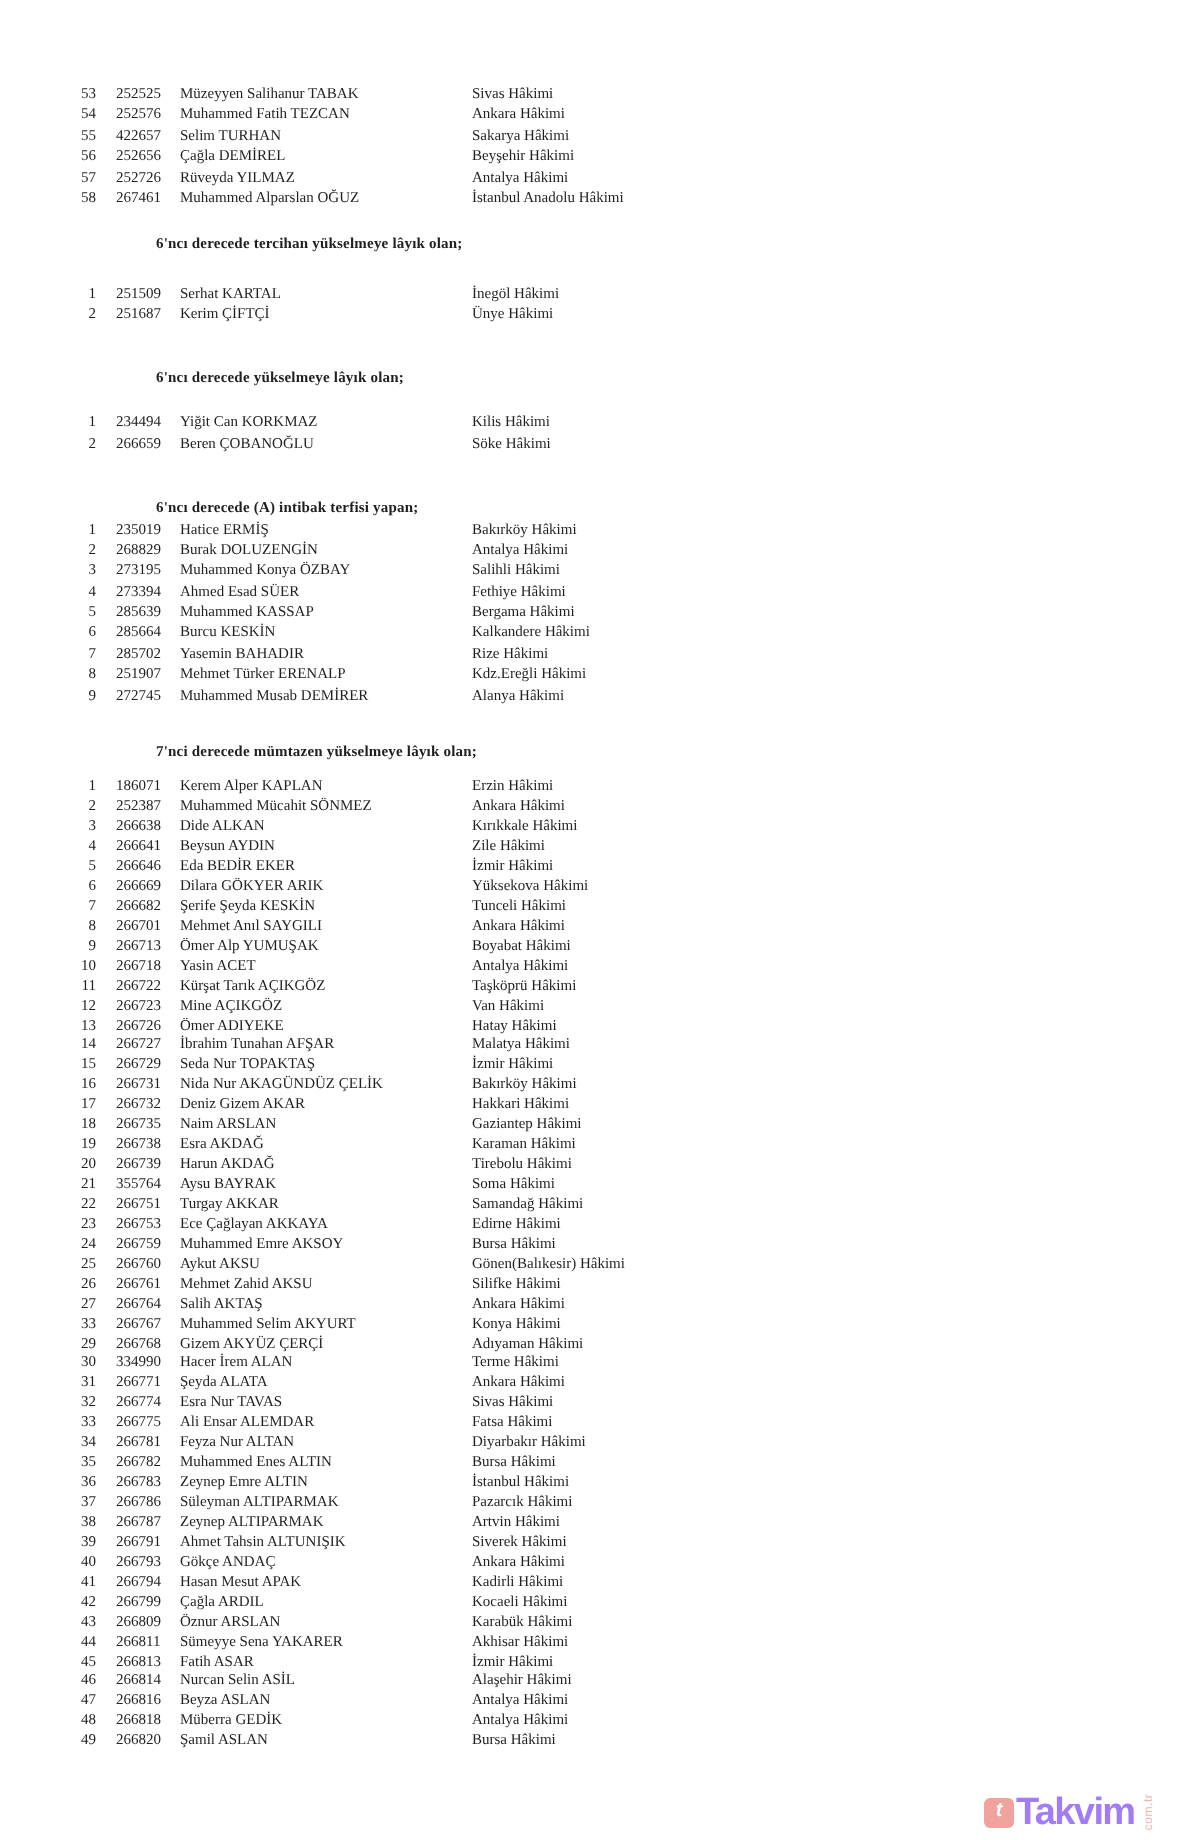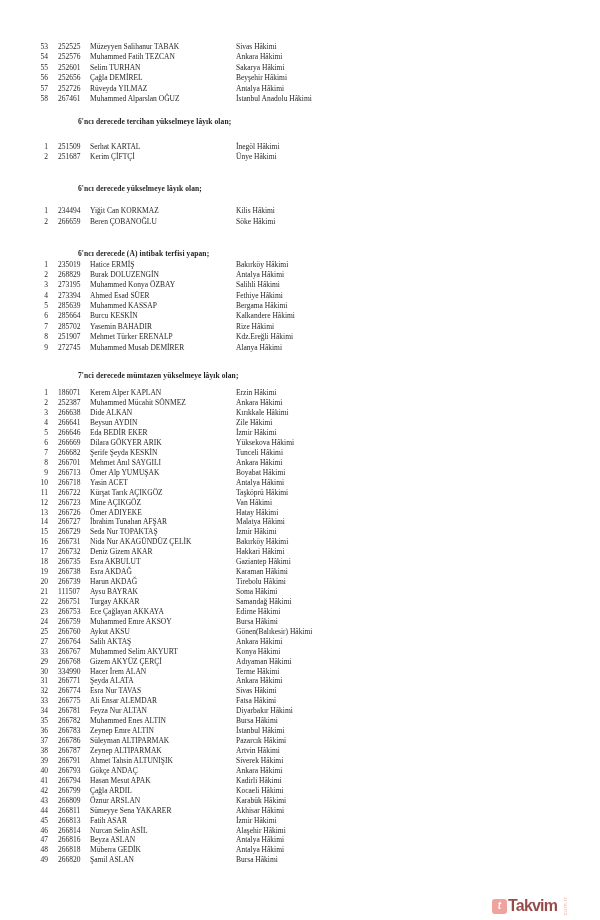--- a/index.html
+++ b/index.html
@@ -31,21 +31,21 @@
   .watermark{
     position:absolute;left:492px;top:893px;height:26px;display:flex;align-items:center;
     opacity:.8;font-family:"Liberation Sans","DejaVu Sans",sans-serif;
   }
   .wm-mark{
     width:15px;height:15px;border-radius:3px;background:#ec8d84;display:inline-flex;
     align-items:center;justify-content:center;margin-right:1px;flex:0 0 auto;
   }
   .wm-mark-glyph{color:#ffffff;font-size:10px;font-weight:bold;font-style:italic;line-height:1;}
   .wm-brand{
-    font-size:16px;font-weight:bold;letter-spacing:-0.8px;color:#7f1d1d;line-height:1;
+    font-size:19px;font-weight:bold;letter-spacing:-0.8px;color:#8b5cf6;line-height:1;
   }
   .wm-domain{
     font-size:6px;color:#ef9d95;transform:rotate(-90deg);transform-origin:center;
     display:inline-block;margin-left:-1px;letter-spacing:.3px;
   }
 </style>
 </head>
 <body>
 
 <div class="page">
@@ -59,21 +59,21 @@
           <span class="title">Sivas Hâkimi</span>
         </div>
         <div class="row">
           <span class="no">54</span>
           <span class="reg">252576</span>
           <span class="name">Muhammed Fatih TEZCAN</span>
           <span class="title">Ankara Hâkimi</span>
         </div>
         <div class="row">
           <span class="no">55</span>
-          <span class="reg">252601</span>
+          <span class="reg">422657</span>
           <span class="name">Selim TURHAN</span>
           <span class="title">Sakarya Hâkimi</span>
         </div>
         <div class="row">
           <span class="no">56</span>
           <span class="reg">252656</span>
           <span class="name">Çağla DEMİREL</span>
           <span class="title">Beyşehir Hâkimi</span>
         </div>
         <div class="row">
@@ -280,38 +280,38 @@
         </div>
         <div class="row">
           <span class="no">17</span>
           <span class="reg">266732</span>
           <span class="name">Deniz Gizem AKAR</span>
           <span class="title">Hakkari Hâkimi</span>
         </div>
         <div class="row">
           <span class="no">18</span>
           <span class="reg">266735</span>
-          <span class="name">Esra AKBULUT</span>
+          <span class="name">Naim ARSLAN</span>
           <span class="title">Gaziantep Hâkimi</span>
         </div>
         <div class="row">
           <span class="no">19</span>
           <span class="reg">266738</span>
           <span class="name">Esra AKDAĞ</span>
           <span class="title">Karaman Hâkimi</span>
         </div>
         <div class="row">
           <span class="no">20</span>
           <span class="reg">266739</span>
           <span class="name">Harun AKDAĞ</span>
           <span class="title">Tirebolu Hâkimi</span>
         </div>
         <div class="row">
           <span class="no">21</span>
-          <span class="reg">111507</span>
+          <span class="reg">355764</span>
           <span class="name">Aysu BAYRAK</span>
           <span class="title">Soma Hâkimi</span>
         </div>
         <div class="row">
           <span class="no">22</span>
           <span class="reg">266751</span>
           <span class="name">Turgay AKKAR</span>
           <span class="title">Samandağ Hâkimi</span>
         </div>
         <div class="row">
@@ -324,20 +324,26 @@
           <span class="no">24</span>
           <span class="reg">266759</span>
           <span class="name">Muhammed Emre AKSOY</span>
           <span class="title">Bursa Hâkimi</span>
         </div>
         <div class="row">
           <span class="no">25</span>
           <span class="reg">266760</span>
           <span class="name">Aykut AKSU</span>
           <span class="title">Gönen(Balıkesir) Hâkimi</span>
+        </div>
+        <div class="row">
+          <span class="no">26</span>
+          <span class="reg">266761</span>
+          <span class="name">Mehmet Zahid AKSU</span>
+          <span class="title">Silifke Hâkimi</span>
         </div>
         <div class="row">
           <span class="no">27</span>
           <span class="reg">266764</span>
           <span class="name">Salih AKTAŞ</span>
           <span class="title">Ankara Hâkimi</span>
         </div>
         <div class="row">
           <span class="no">33</span>
           <span class="reg">266767</span>

